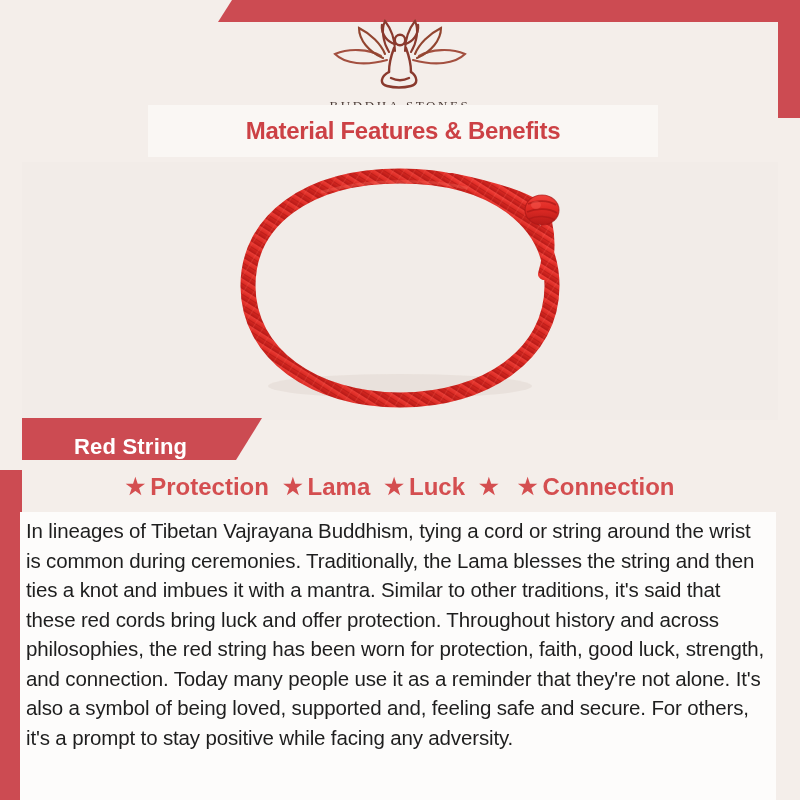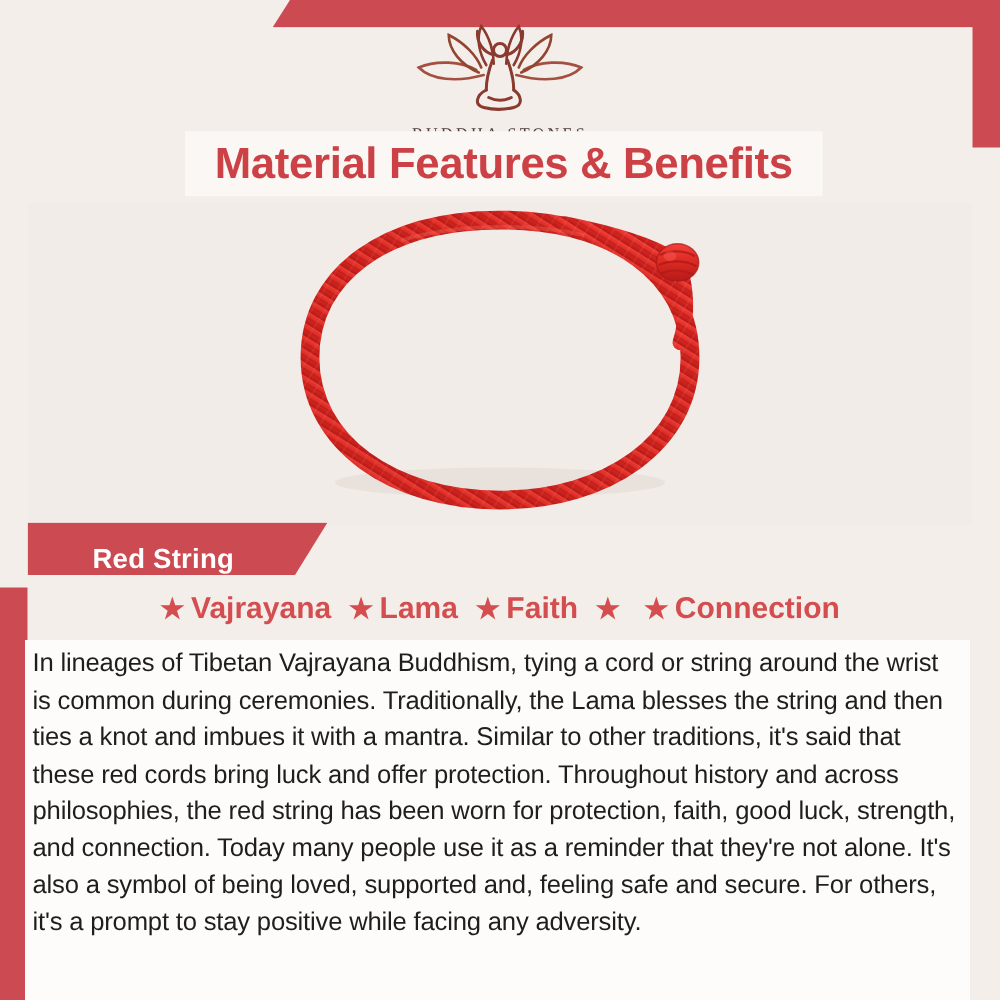--- a/index.html
+++ b/index.html
@@ -59,21 +59,21 @@
   
   .headline-box{
     position:absolute;top:105px;left:148px;
     width:510px;height:52px;
     background:#faf7f4;
     display:flex;align-items:center;justify-content:center;
   }
   .headline{
     font-family:"Liberation Sans", sans-serif;
     font-weight:700;
-    font-size:35px;
+    font-size:24px;
     letter-spacing:-0.3px;
     color:#cc4145;
     white-space:nowrap;
   }
 
   
   .photo{
     position:absolute;top:162px;left:22px;
     width:756px;height:258px;
     background:#f2ece8;
@@ -233,29 +233,29 @@
     </svg>
   </div>
 
   <div class="ribbon">
     <span class="ribbon-label">Red String</span>
   </div>
 
   <div class="benefits">
     <span class="benefit">
       <span class="star">★</span>
-      <span>Vajrayana</span>
+      <span>Protection</span>
     </span>
     <span class="benefit">
       <span class="star">★</span>
       <span>Lama</span>
     </span>
     <span class="benefit">
       <span class="star">★</span>
-      <span>Faith</span>
+      <span>Luck</span>
     </span>
     <span class="benefit">
       <span class="star">★</span>
     </span>
     <span class="benefit">
       <span class="star">★</span>
       <span>Connection</span>
     </span>
   </div>
 

